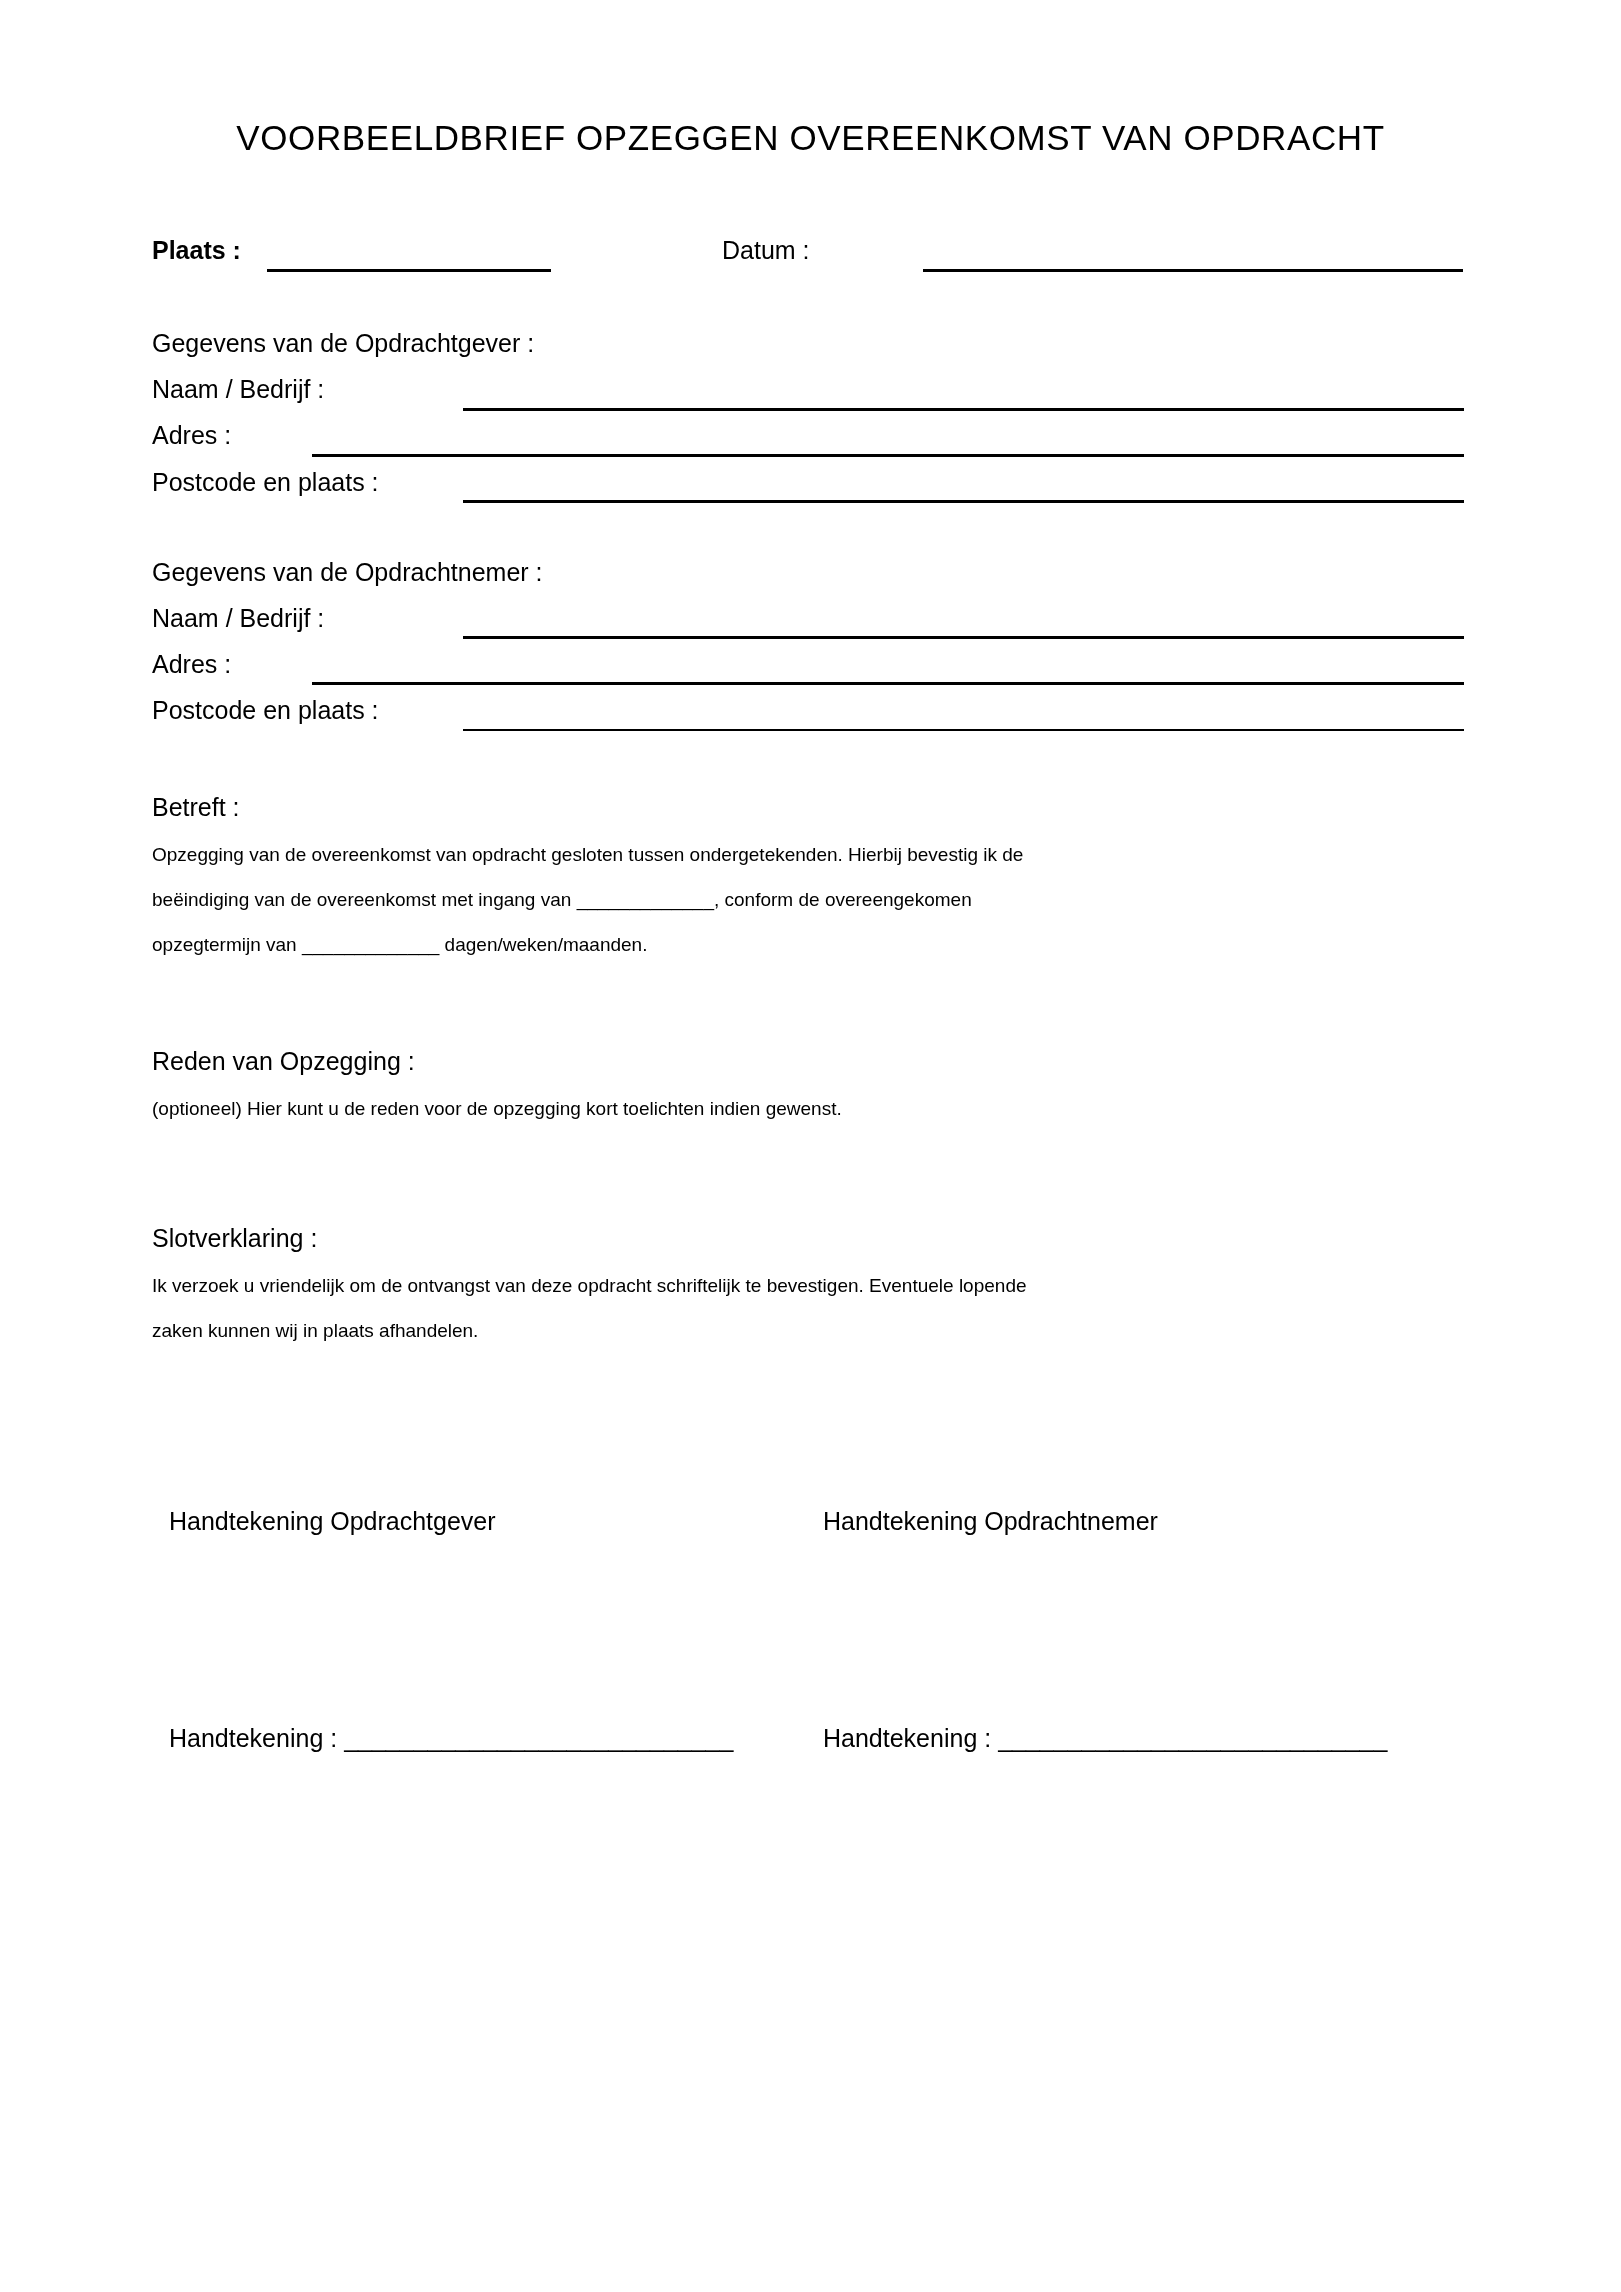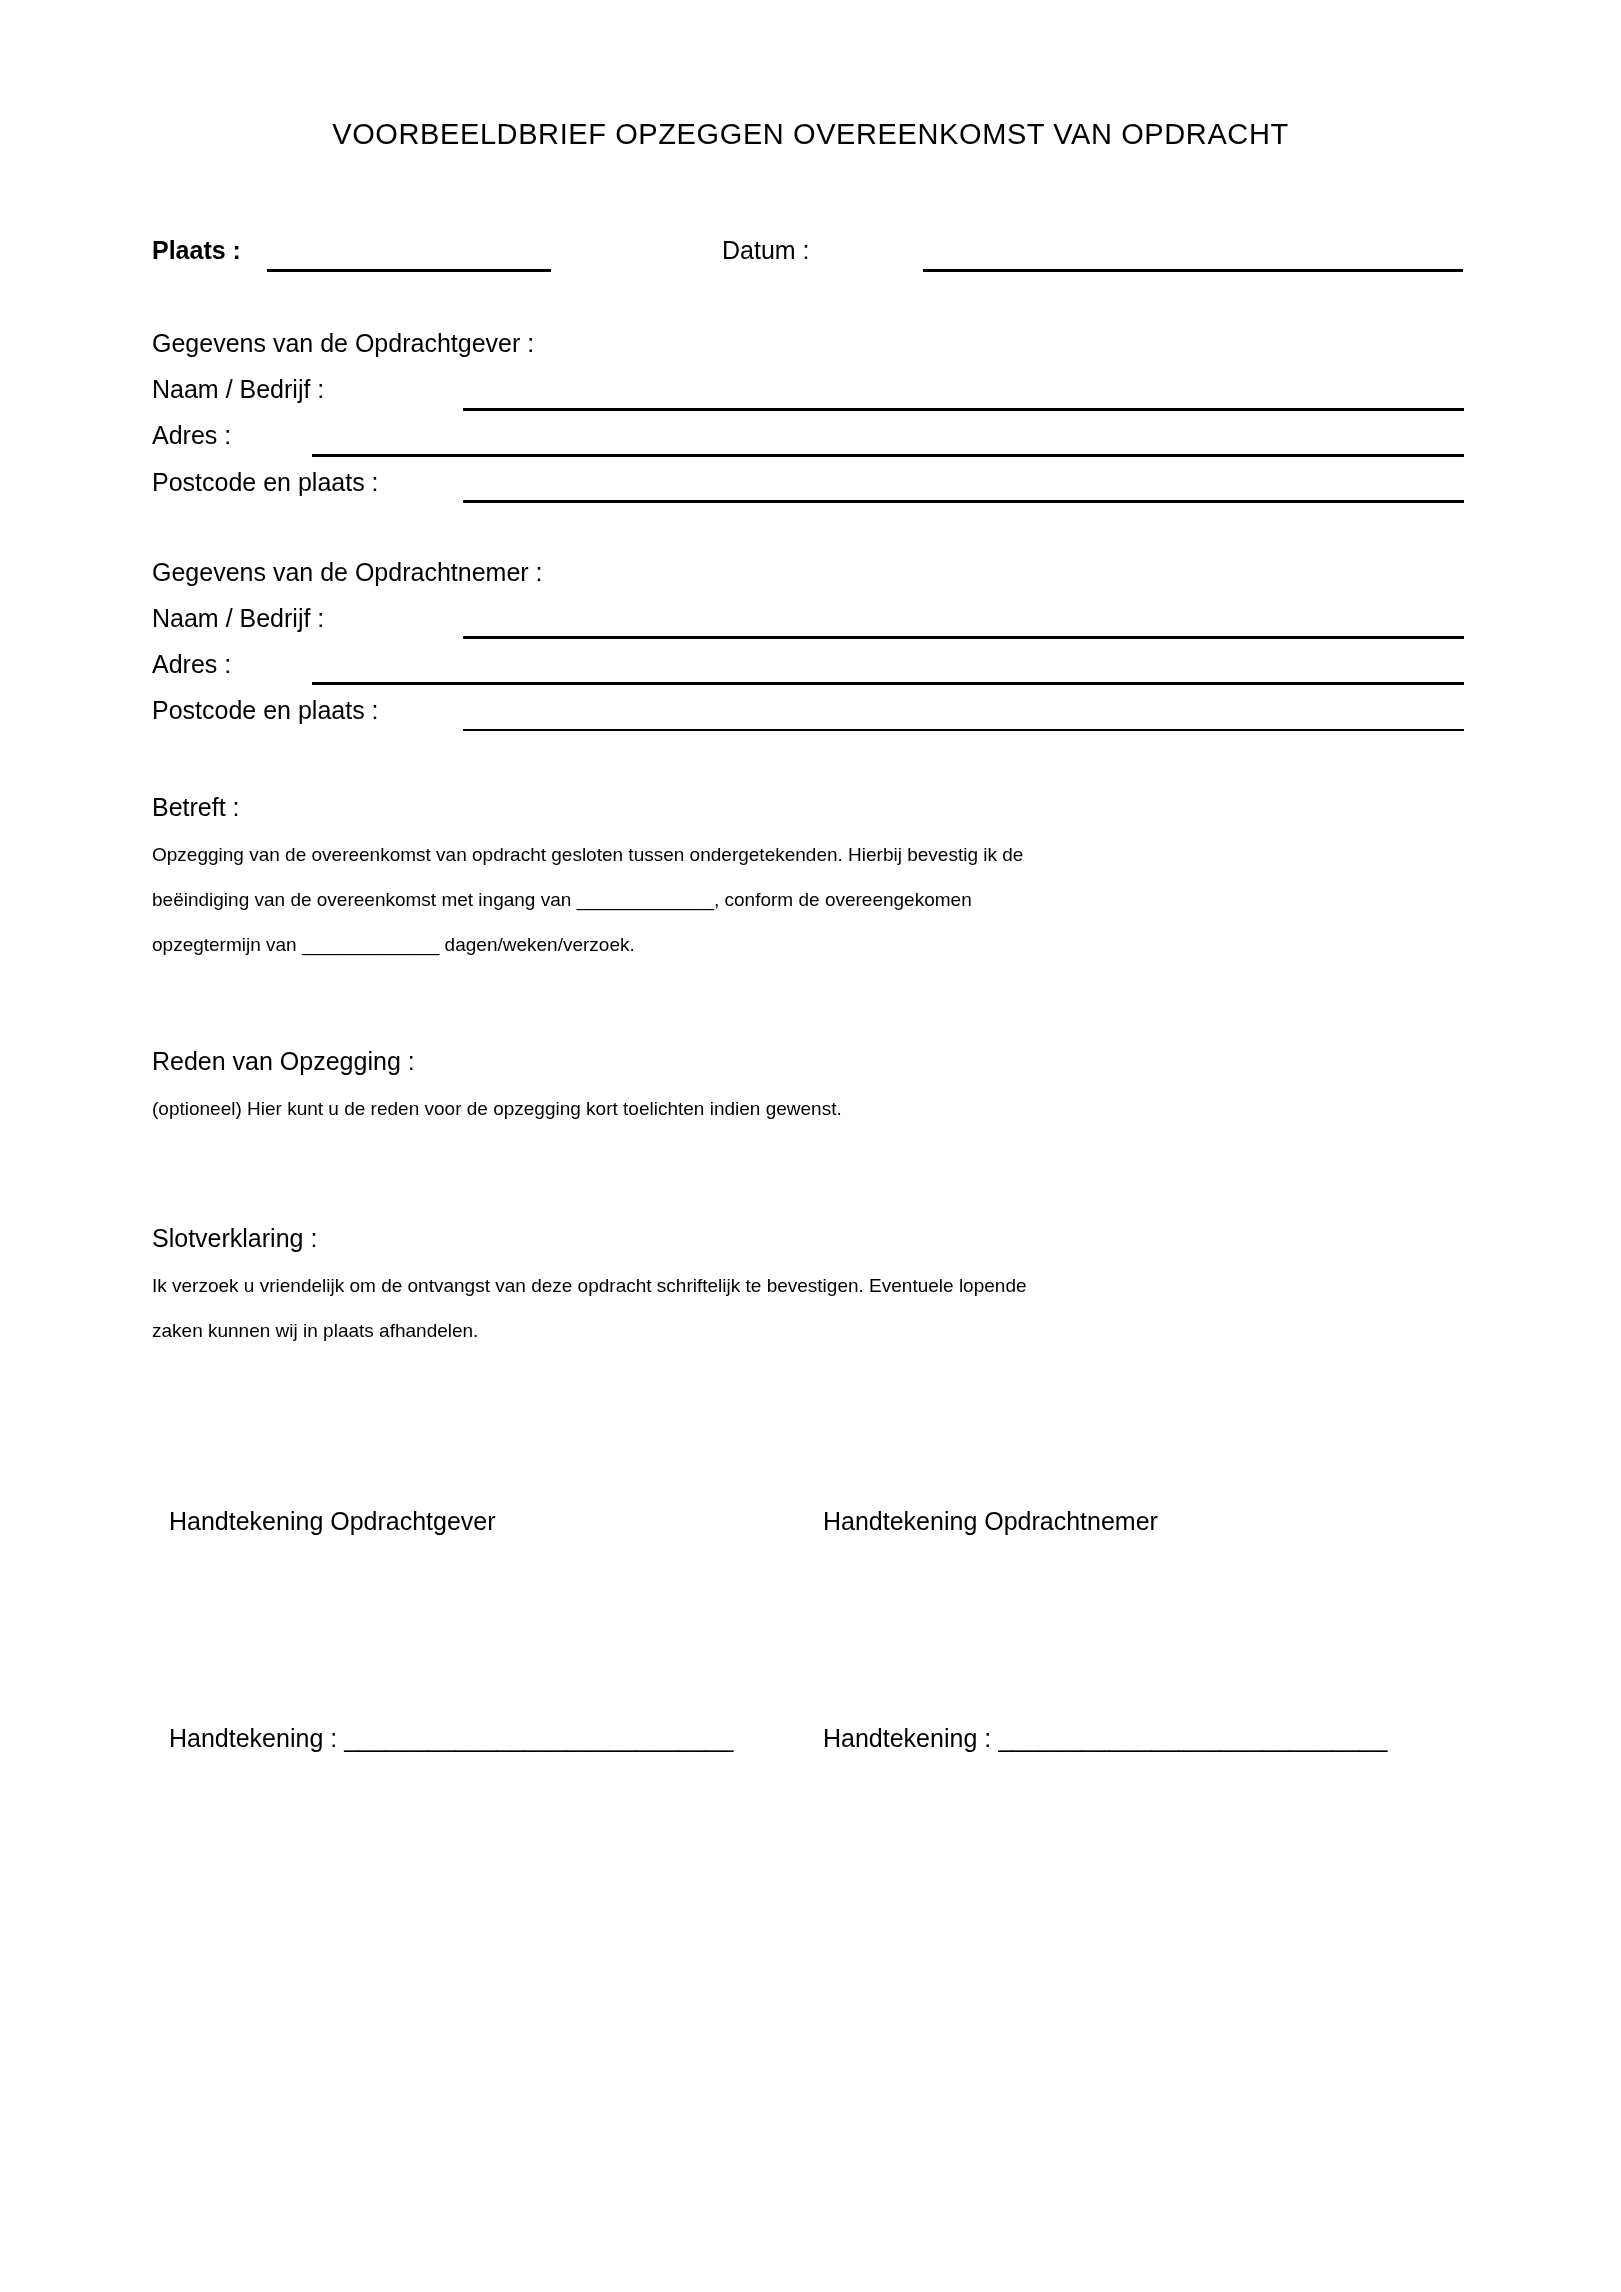--- a/index.html
+++ b/index.html
@@ -19,21 +19,21 @@
     overflow: hidden;
   }
 
   
   .doc-title {
     position: absolute;
     left: 0;
     top: 118px;
     width: 1621px;
     text-align: center;
-    font-size: 29px;
+    font-size: 35px;
     letter-spacing: 0.6px;
     white-space: nowrap;
   }
 
   
   .txt {
     position: absolute;
     font-size: 25px;
     line-height: 31px;
     white-space: nowrap;
@@ -103,21 +103,21 @@
   <div class="rule" style="left:463px; top:729px; width:1001px; height:2px;"></div>
 
   <div class="txt col-left" style="top:792px;">Betreft :</div>
 
   <div class="para" style="left:152px; top:832px; width:1318px;">
     <div>Opzegging van de overeenkomst van opdracht gesloten tussen ondergetekenden. Hierbij bevestig ik de</div>
     <div>
       <span>beëindiging van de overeenkomst met ingang van </span><span>_____________</span><span>, conform de overeengekomen</span>
     </div>
     <div>
-      <span>opzegtermijn van </span><span>_____________</span><span> dagen/weken/verzoek.</span>
+      <span>opzegtermijn van </span><span>_____________</span><span> dagen/weken/maanden.</span>
     </div>
   </div>
 
   <div class="txt col-left" style="top:1046px;">Reden van Opzegging :</div>
   <div class="para" style="left:152px; top:1086px; width:1318px;">(optioneel) Hier kunt u de reden voor de opzegging kort toelichten indien gewenst.</div>
 
   <div class="txt col-left" style="top:1223px;">Slotverklaring :</div>
   <div class="para" style="left:152px; top:1263px; width:1318px;">
     <div>Ik verzoek u vriendelijk om de ontvangst van deze opdracht schriftelijk te bevestigen. Eventuele lopende</div>
     <div>zaken kunnen wij in plaats afhandelen.</div>

